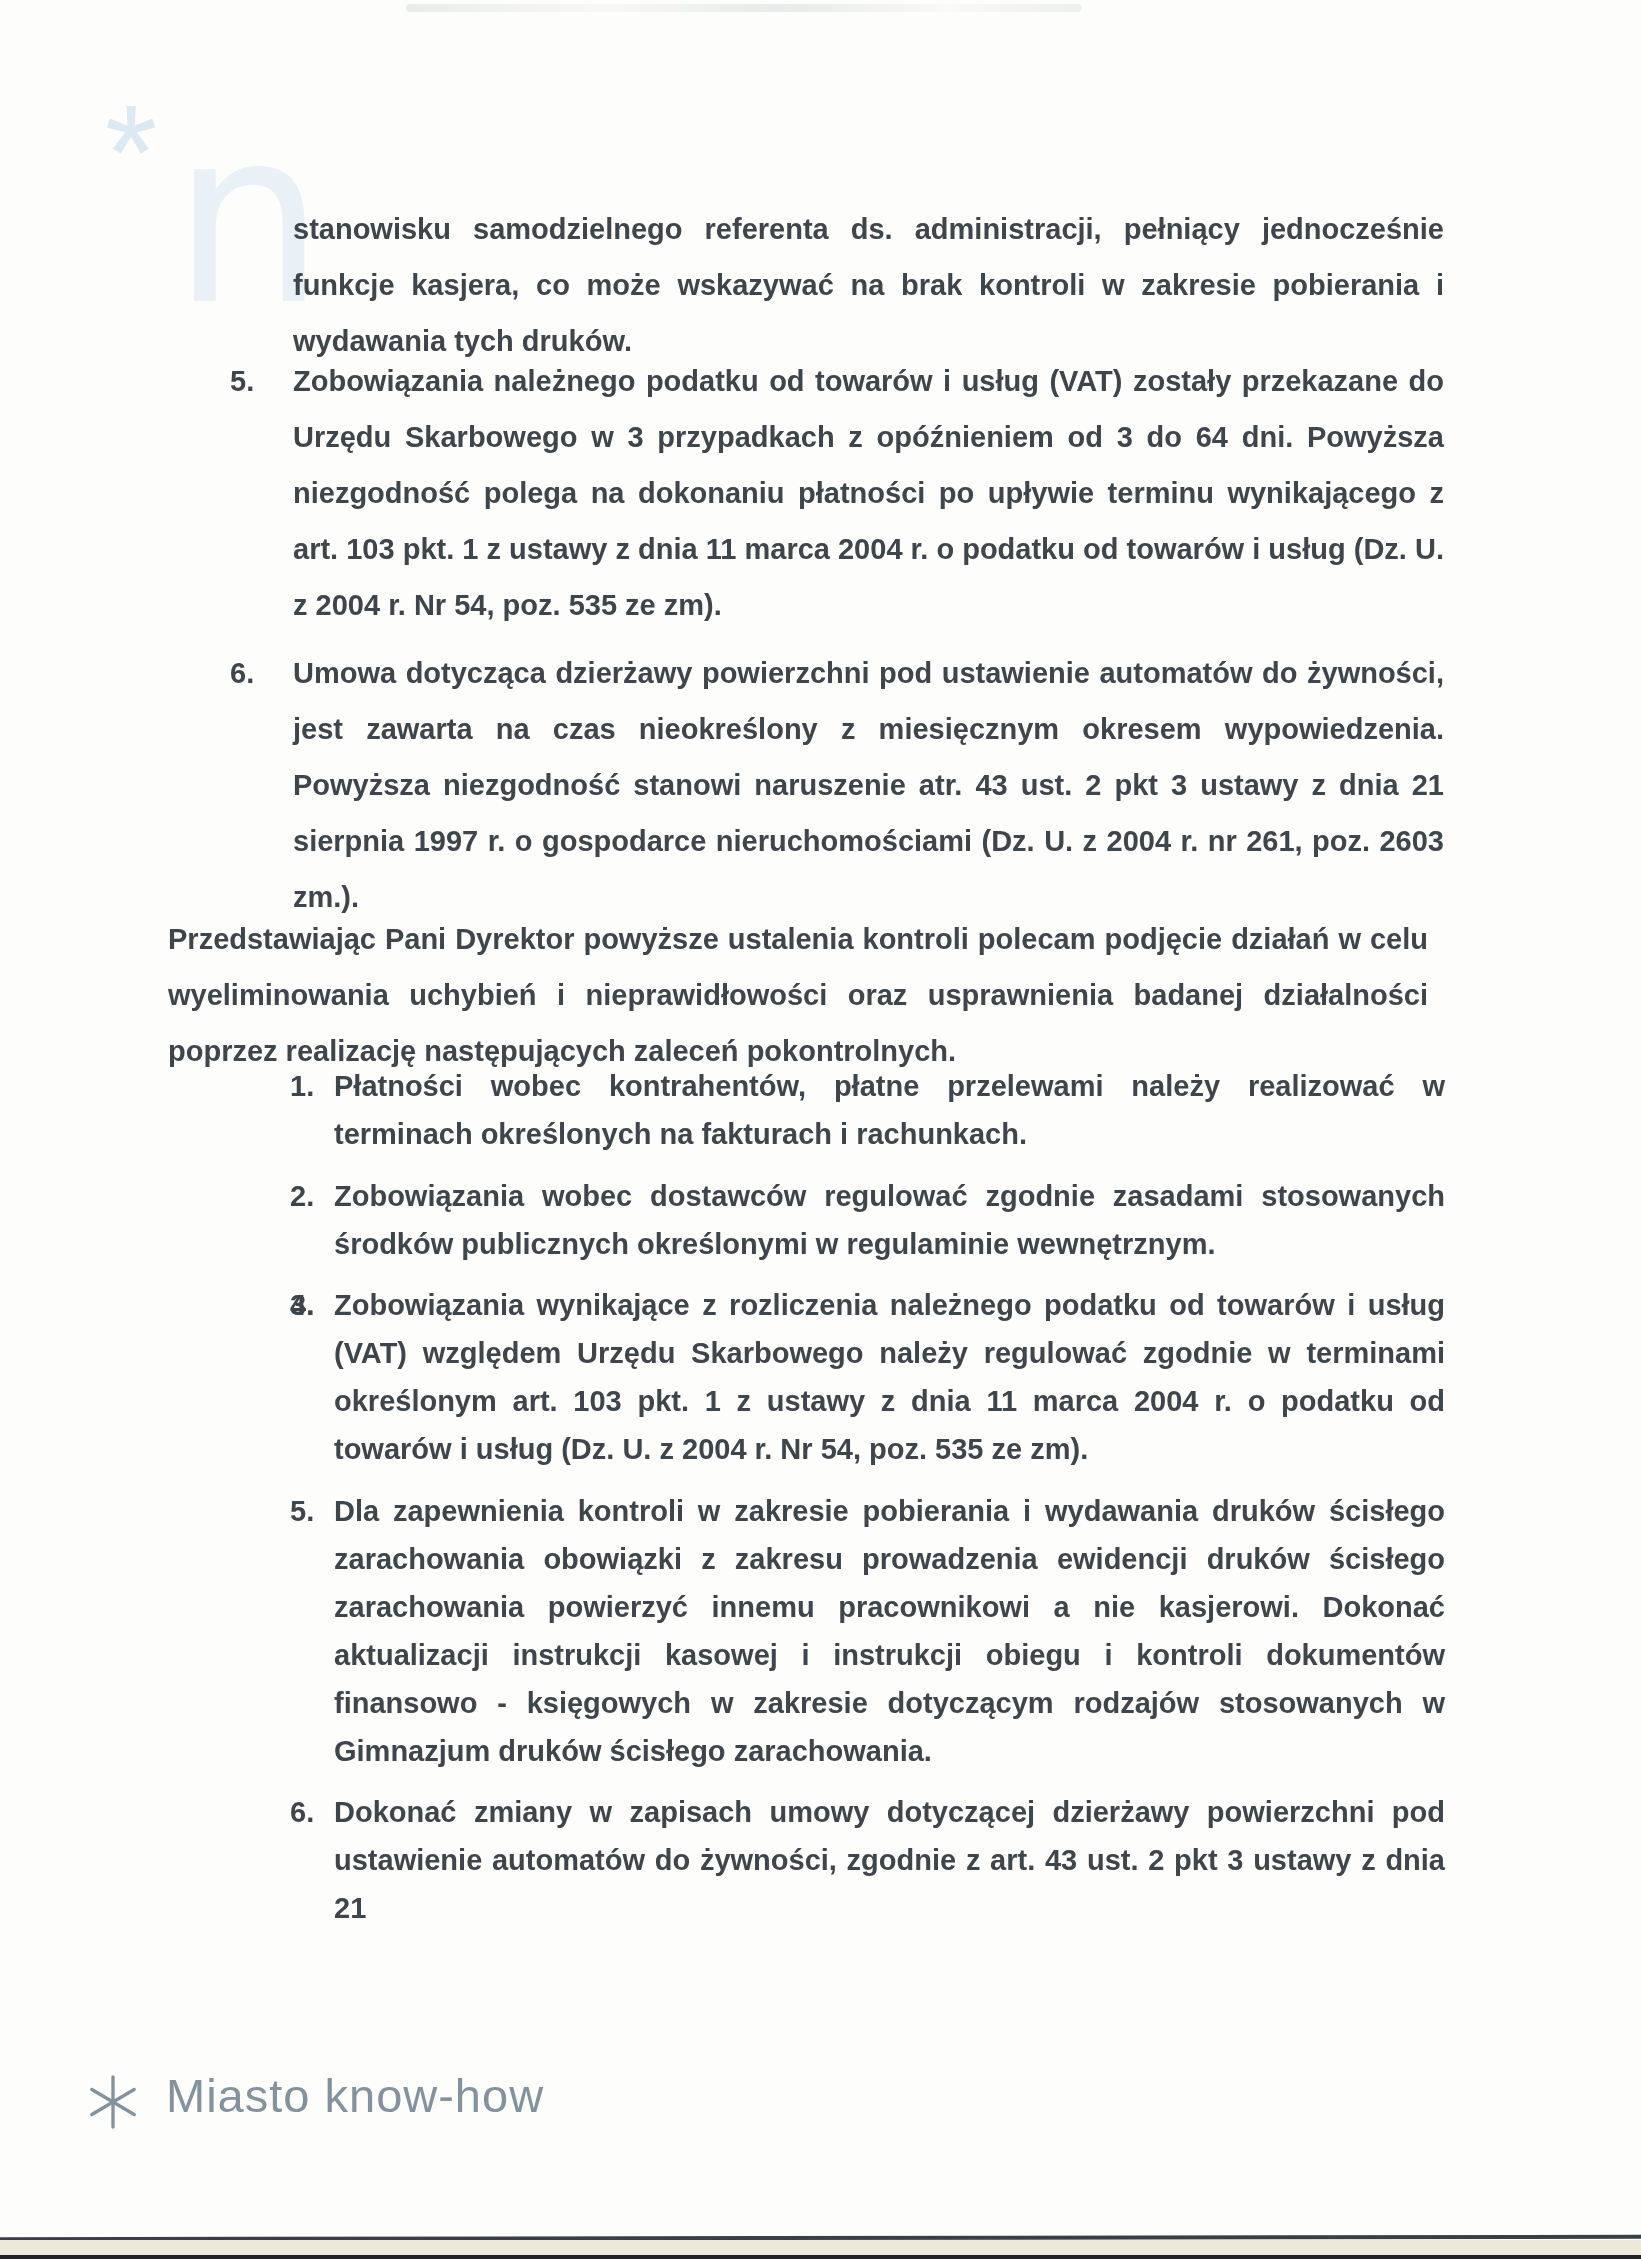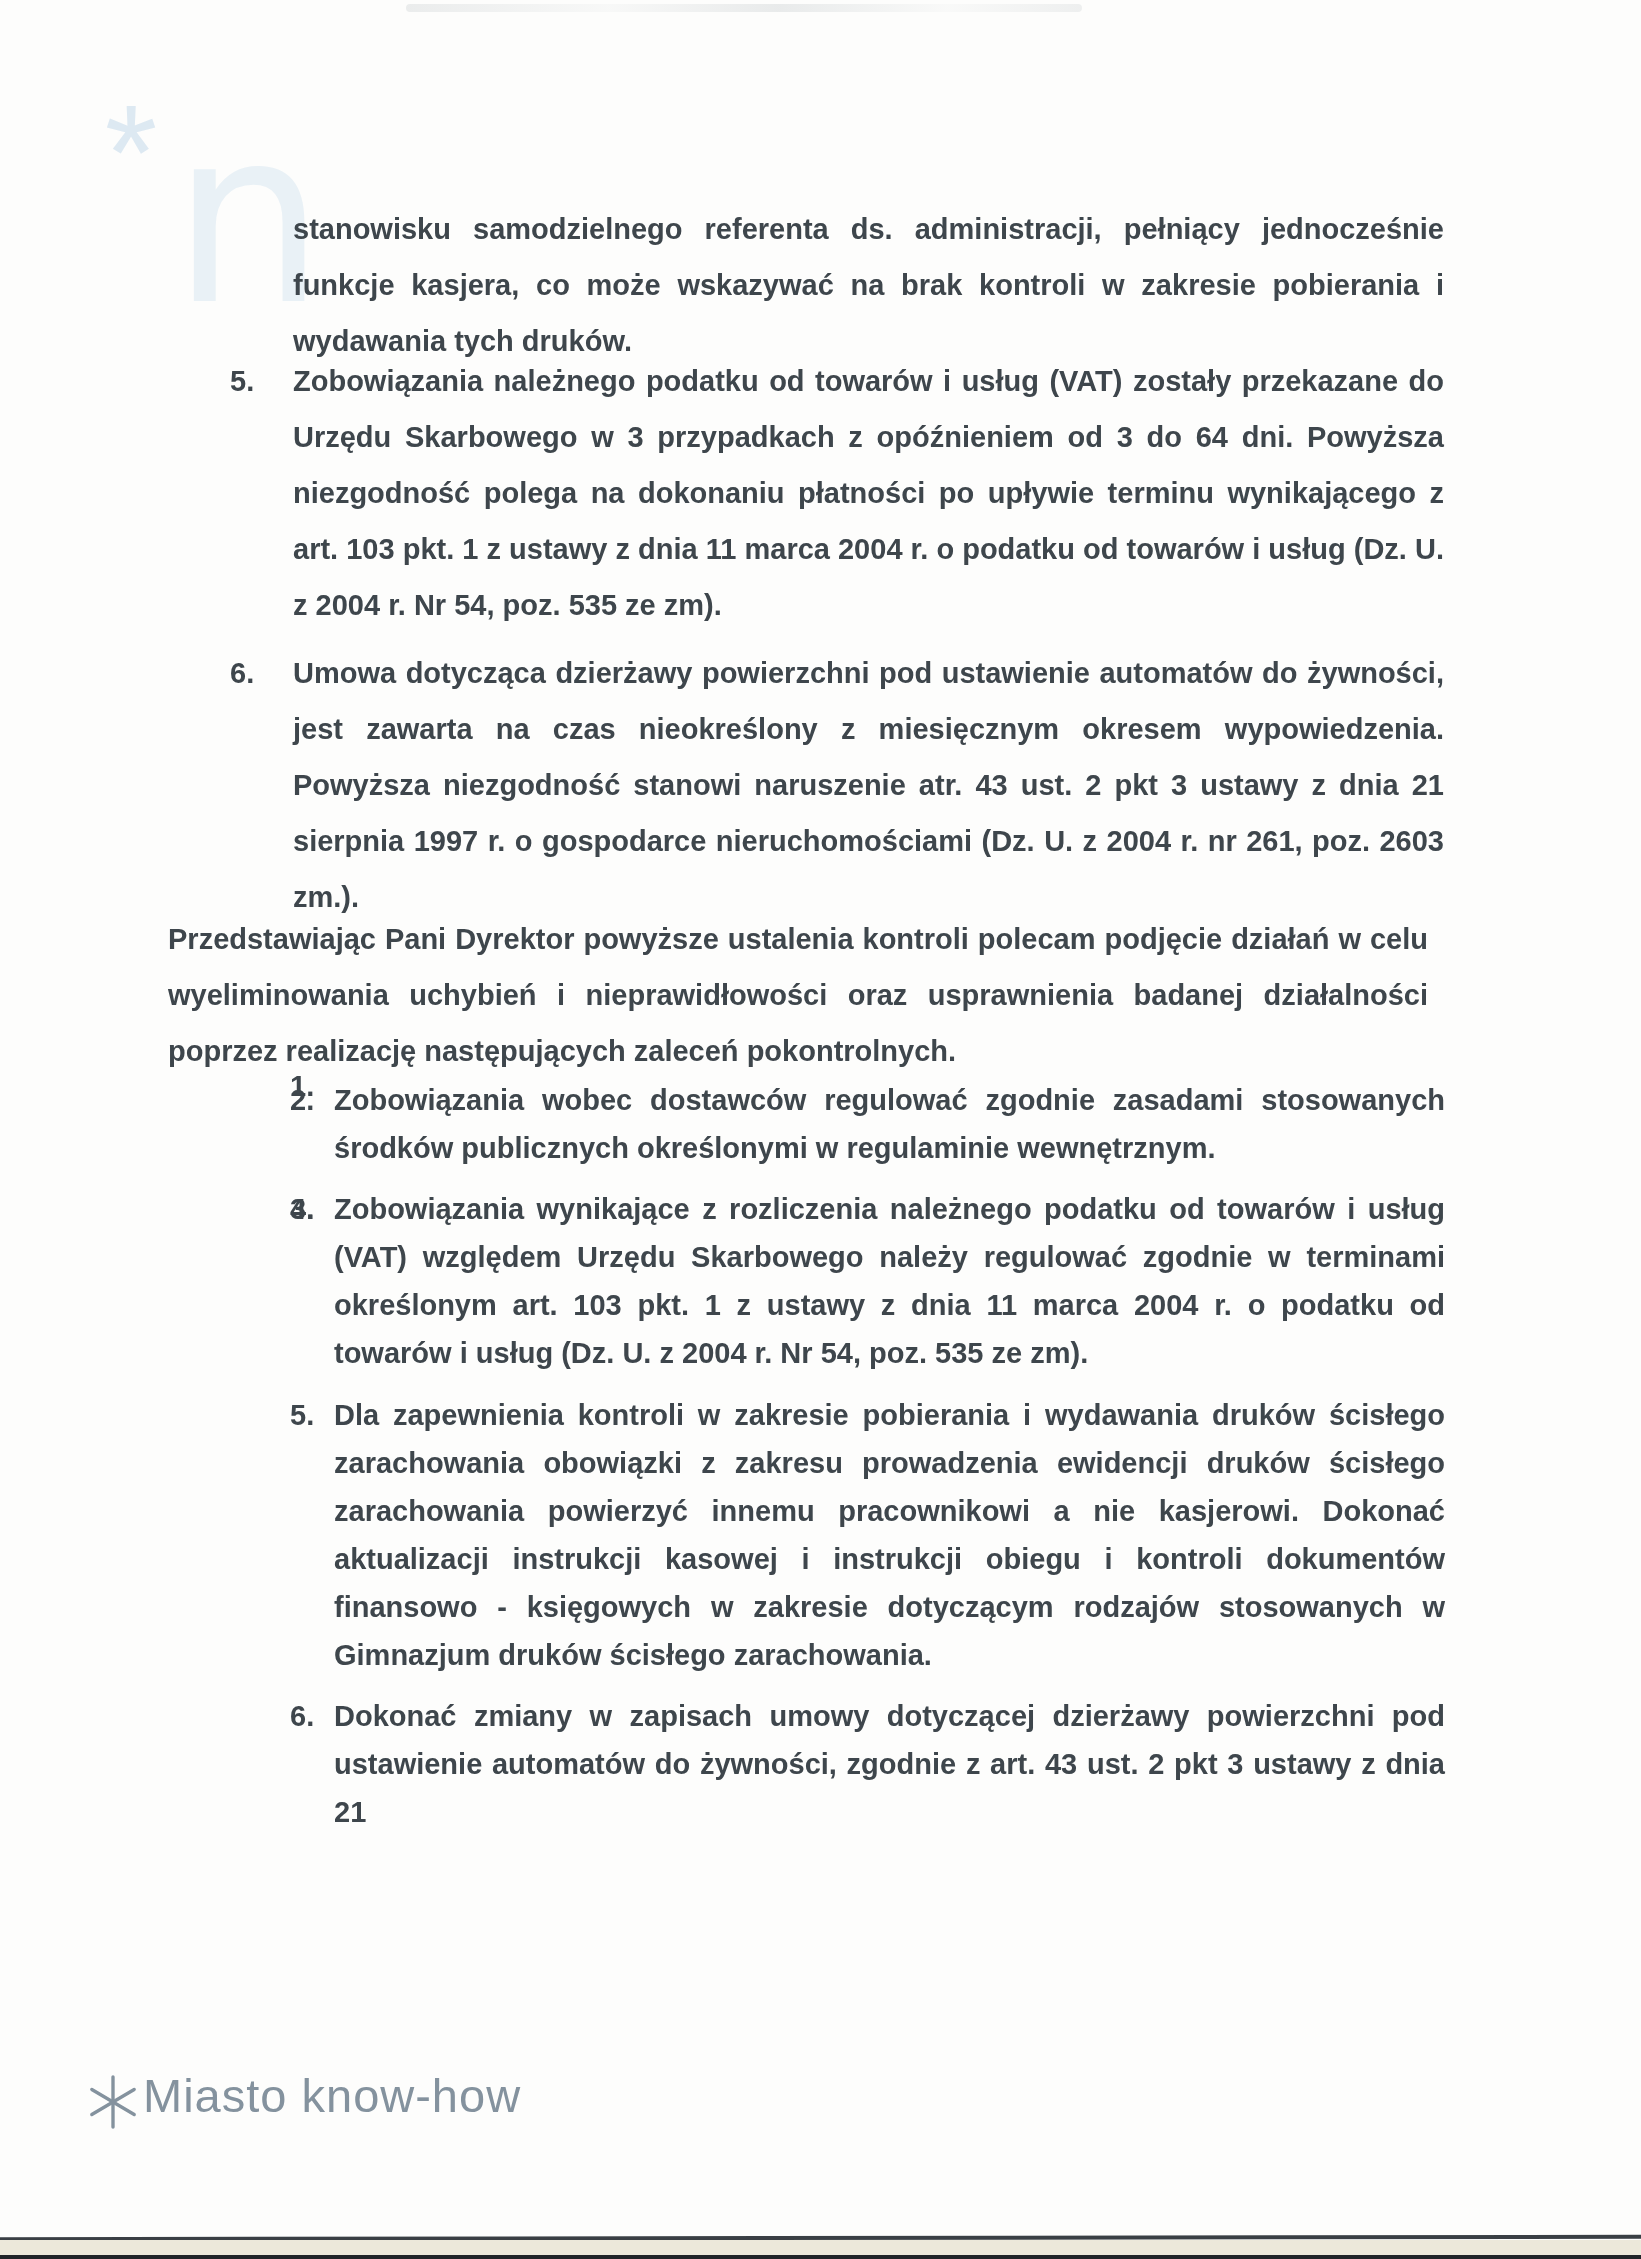--- a/index.html
+++ b/index.html
@@ -58,21 +58,21 @@
   ol.recommendations li.justify-last { text-align-last: justify; }
 
   
   .footer-logo {
     position: absolute; top: 2068px; left: 87px;
     display: flex; align-items: flex-start;
     color: #84929e;
   }
   .footer-logo .logo-star-svg { margin-top: 5.8px; }
   .footer-logo .logo-text {
-    font-size: 47px; letter-spacing: 1px; margin-left: 4px;
+    font-size: 47px; letter-spacing: 1px; margin-left: 27px;
     font-weight: 400; color: #84929e;
   }
 
   
   .edge-line  { position: absolute; top: 2236px; left: 0; width: 1641px; height: 3.9px;  background: #3a3f44; transform: rotate(-0.08deg); }
   .edge-cream { position: absolute; top: 2240px; left: 0; width: 1641px; height: 15.4px; background: #ece8da; }
   .edge-dark  { position: absolute; top: 2255px; left: 0; width: 1641px; height: 3.9px;  background: #202428; }
 
   
   .scan-smudge { position: absolute; top: 3.9px; left: 406px; width: 676px; height: 7.7px;
@@ -102,20 +102,21 @@
       <span class="num">6.</span>
       <span class="txt">Umowa dotycząca dzierżawy powierzchni pod ustawienie automatów do żywności, jest zawarta na czas nieokreślony z miesięcznym okresem wypowiedzenia. Powyższa niezgodność stanowi naruszenie atr. 43 ust. 2 pkt 3 ustawy z dnia 21 sierpnia 1997 r. o gospodarce nieruchomościami (Dz. U. z 2004 r. nr 261, poz. 2603 zm.).</span>
     </li>
   </ol>
 
   <p class="body-text para-directive">Przedstawiając Pani Dyrektor powyższe ustalenia kontroli polecam podjęcie działań w celu wyeliminowania uchybień i nieprawidłowości oraz usprawnienia badanej działalności poprzez realizację następujących zaleceń pokontrolnych.</p>
 
   <ol class="recommendations body-text">
     <li>
       <span class="num">1.</span>
+      <span class="txt">Płatności wobec kontrahentów, płatne przelewami należy realizować w terminach określonych na fakturach i rachunkach.</span>
     </li>
     <li>
       <span class="num">2.</span>
       <span class="txt">Zobowiązania wobec dostawców regulować zgodnie zasadami stosowanych środków publicznych określonymi w regulaminie wewnętrznym.</span>
     </li>
     <li>
       <span class="num">3.</span>
     </li>
     <li>
       <span class="num">4.</span>

